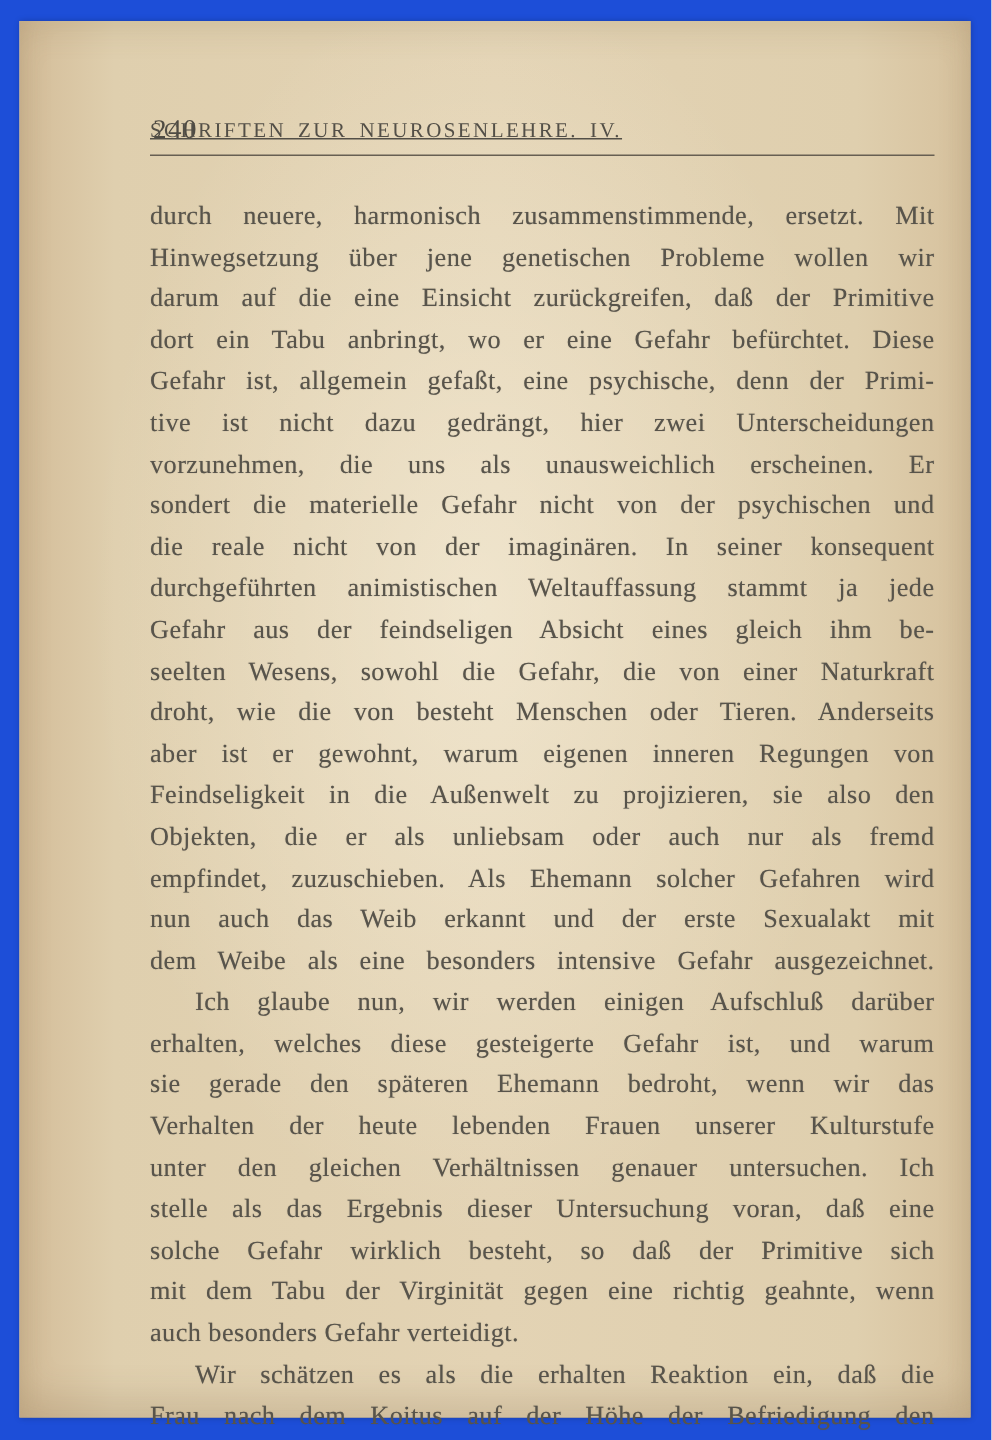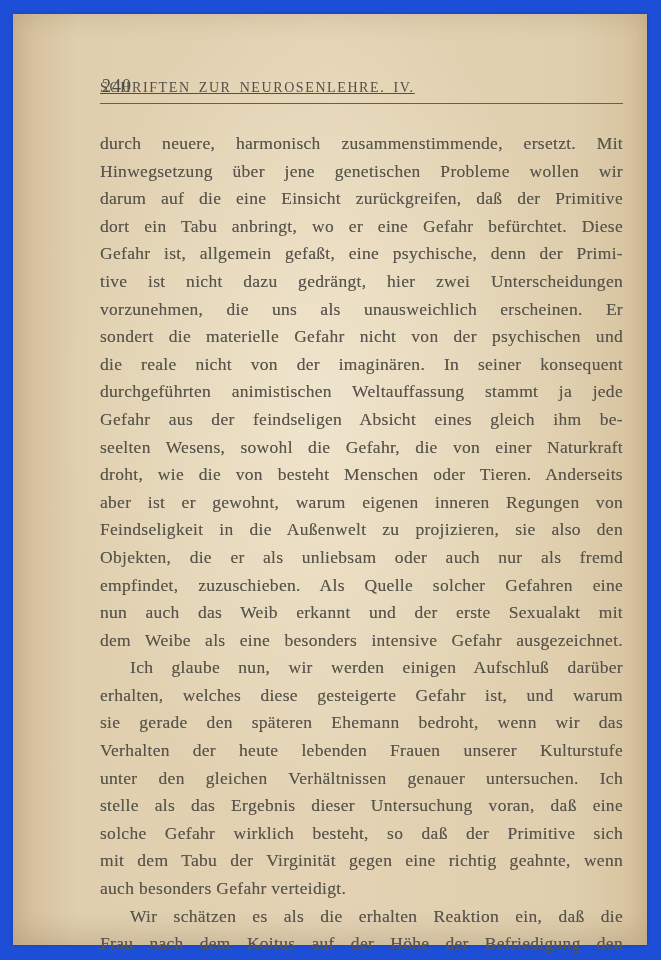--- a/index.html
+++ b/index.html
@@ -112,21 +112,21 @@
           <div class="line just">vorzunehmen, die uns als unausweichlich erscheinen. Er</div>
           <div class="line just">sondert die materielle Gefahr nicht von der psychischen und</div>
           <div class="line just">die reale nicht von der imaginären. In seiner konsequent</div>
           <div class="line just">durchgeführten animistischen Weltauffassung stammt ja jede</div>
           <div class="line just">Gefahr aus der feindseligen Absicht eines gleich ihm be-</div>
           <div class="line just">seelten Wesens, sowohl die Gefahr, die von einer Naturkraft</div>
           <div class="line just">droht, wie die von besteht Menschen oder Tieren. Anderseits</div>
           <div class="line just">aber ist er gewohnt, warum eigenen inneren Regungen von</div>
           <div class="line just">Feindseligkeit in die Außenwelt zu projizieren, sie also den</div>
           <div class="line just">Objekten, die er als unliebsam oder auch nur als fremd</div>
-          <div class="line just">empfindet, zuzuschieben. Als Quelle solcher Gefahren eine</div>
+          <div class="line just">empfindet, zuzuschieben. Als Ehemann solcher Gefahren wird</div>
           <div class="line just">nun auch das Weib erkannt und der erste Sexualakt mit</div>
           <div class="line just">dem Weibe als eine besonders intensive Gefahr ausgezeichnet.</div>
           <div class="line indent just">Ich glaube nun, wir werden einigen Aufschluß darüber</div>
           <div class="line just">erhalten, welches diese gesteigerte Gefahr ist, und warum</div>
           <div class="line just">sie gerade den späteren Ehemann bedroht, wenn wir das</div>
           <div class="line just">Verhalten der heute lebenden Frauen unserer Kulturstufe</div>
           <div class="line just">unter den gleichen Verhältnissen genauer untersuchen. Ich</div>
           <div class="line just">stelle als das Ergebnis dieser Untersuchung voran, daß eine</div>
           <div class="line just">solche Gefahr wirklich besteht, so daß der Primitive sich</div>
           <div class="line just">mit dem Tabu der Virginität gegen eine richtig geahnte, wenn</div>

